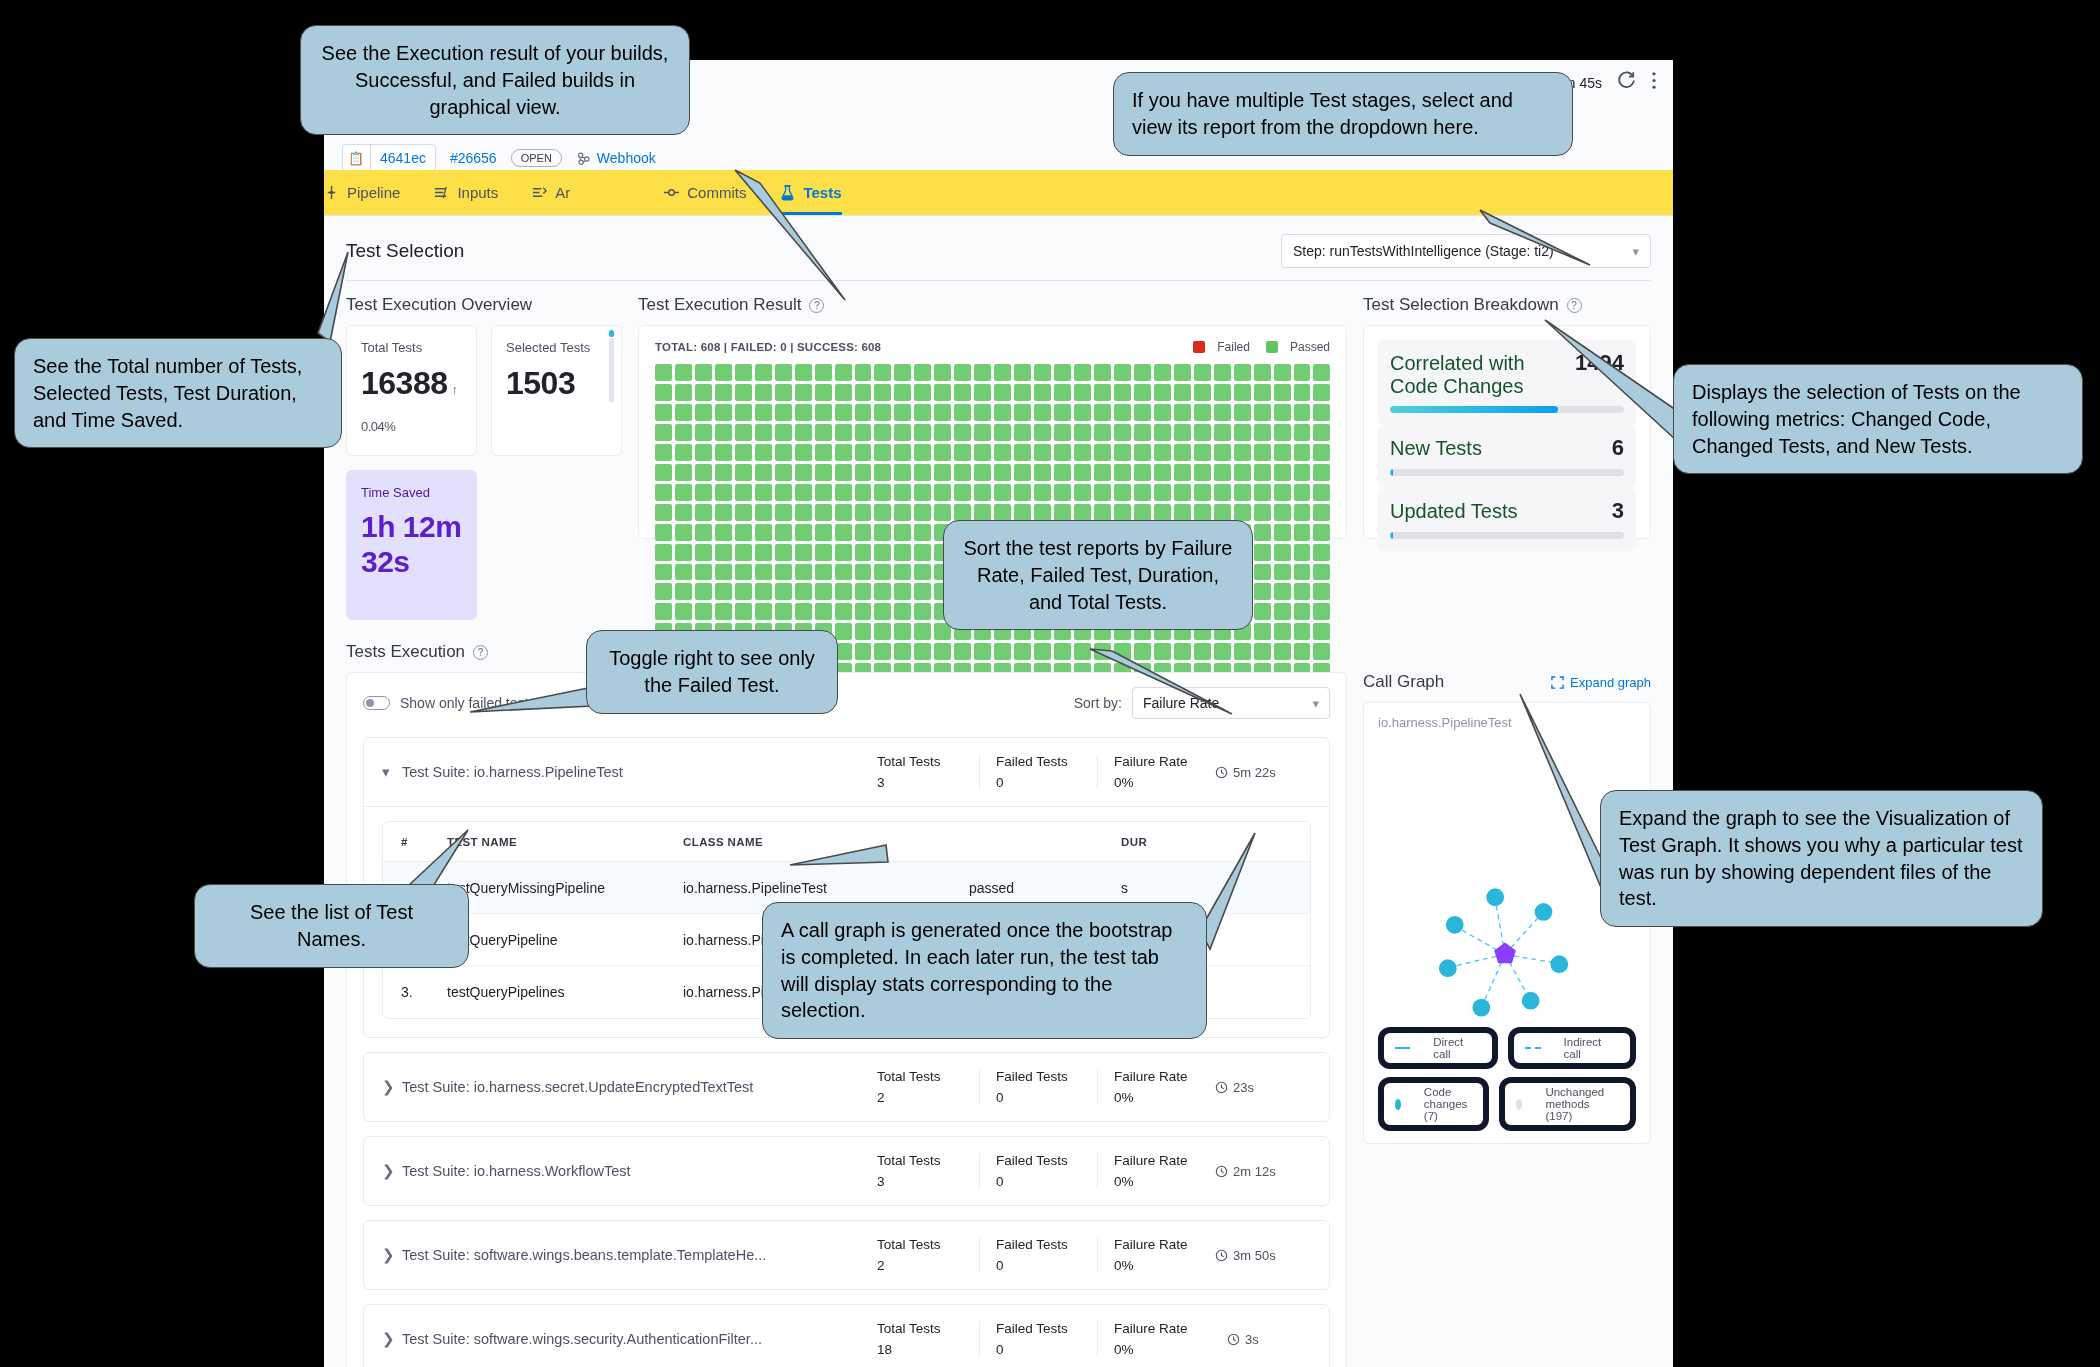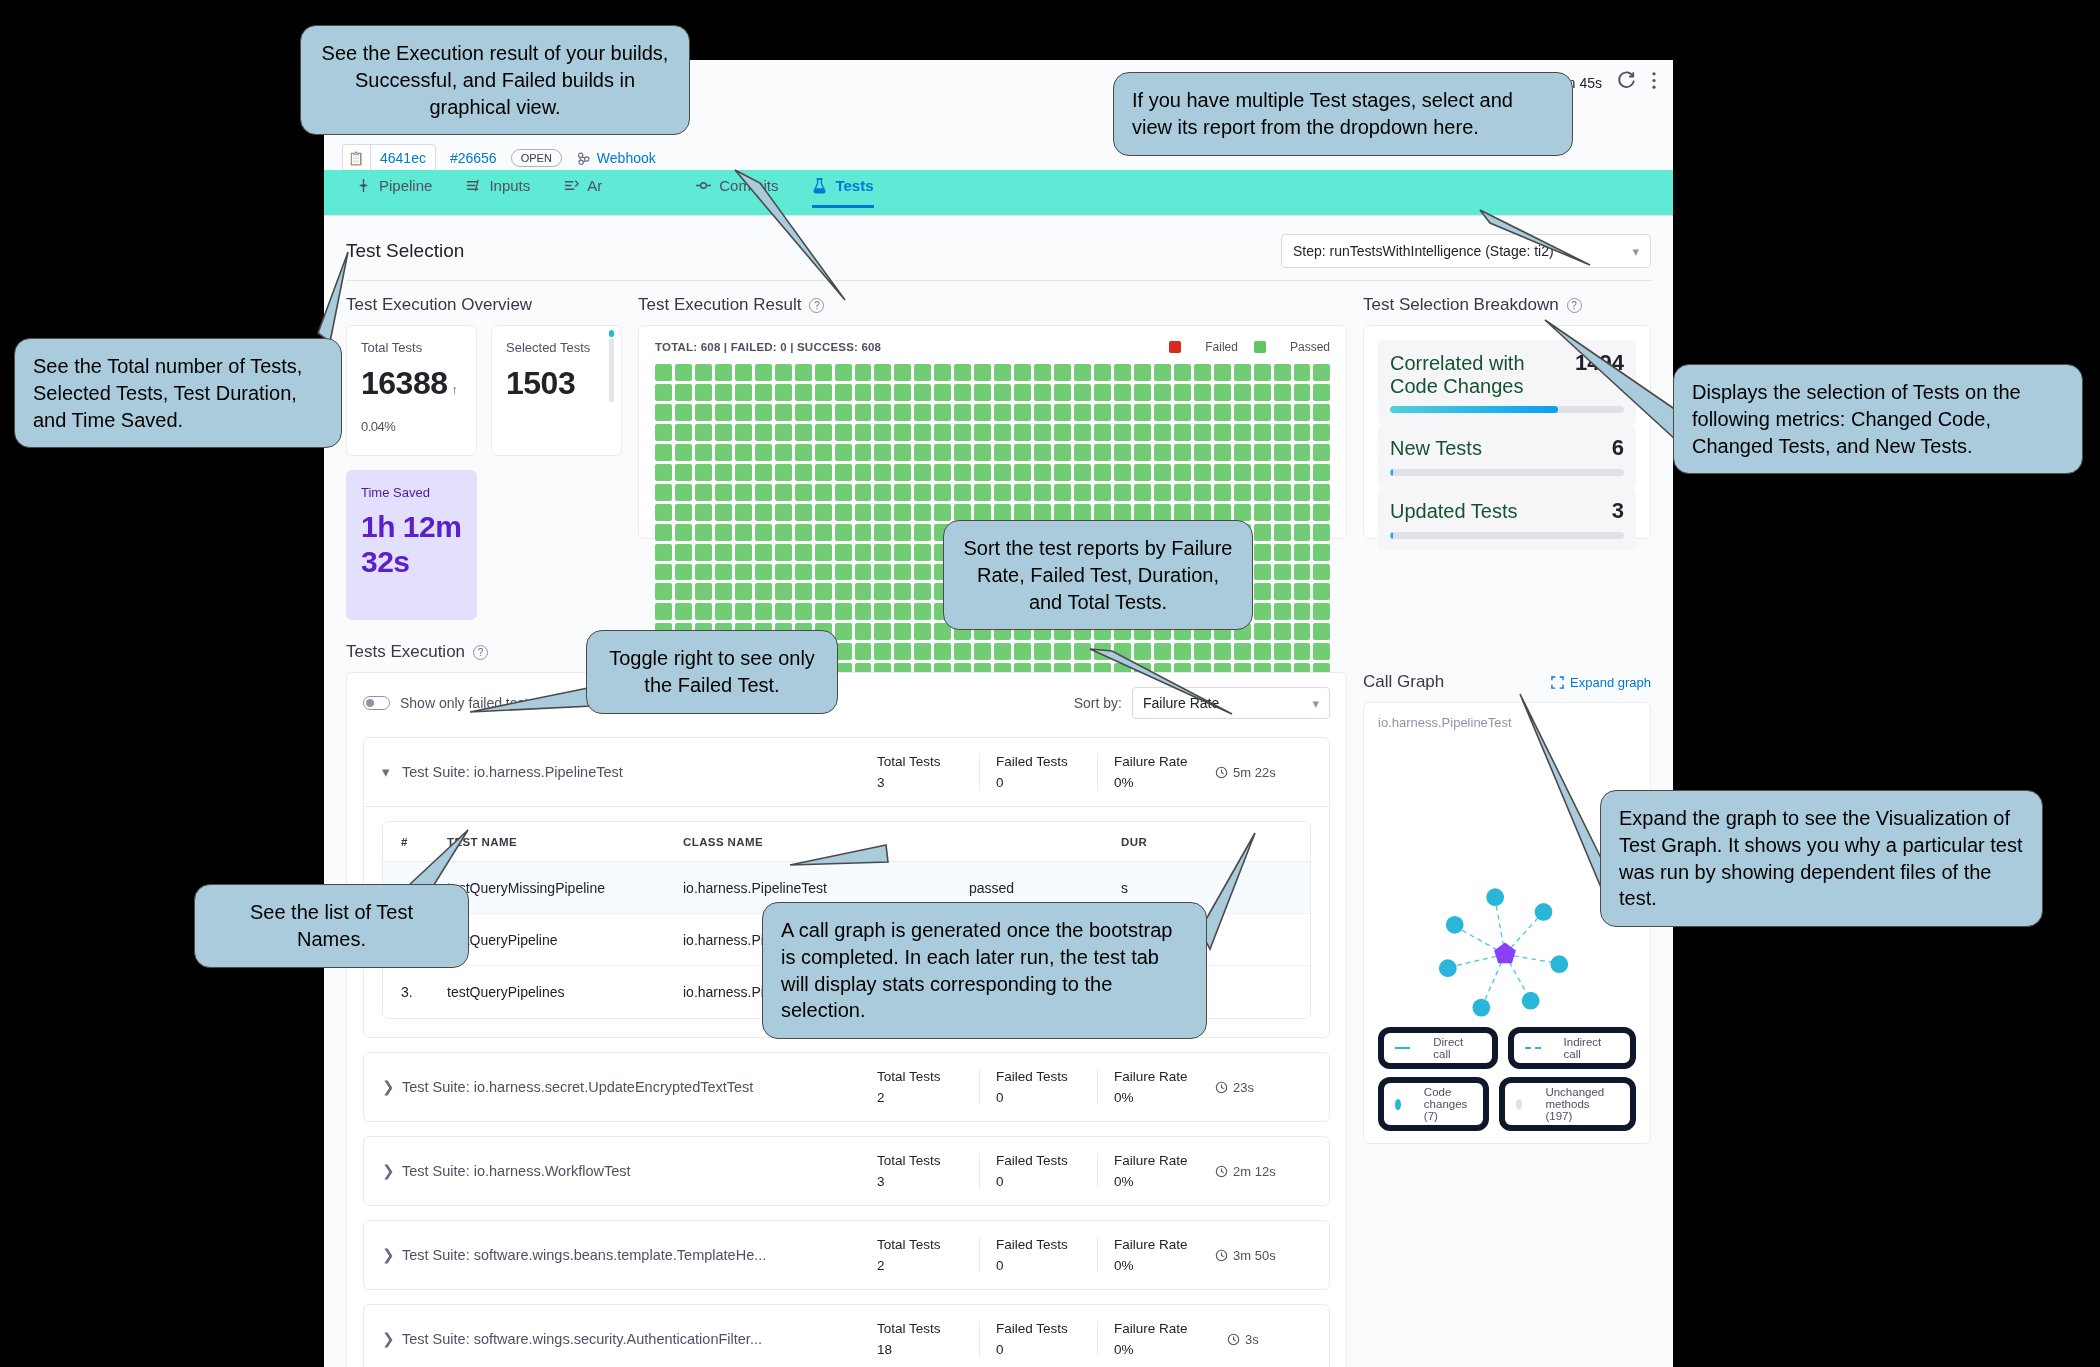--- a/index.html
+++ b/index.html
@@ -46,21 +46,21 @@
 
   .hdr-right { position:absolute; right:16px; top:10px; display:flex; align-items:center; gap:14px; }
   .start-time-lbl { font-size:14px; color:#6b6d85; text-decoration:underline; }
   .start-time-val { font-size:14px; color:#22222a; }
   .dur { font-size:14px; color:#22222a; display:flex; align-items:center; gap:5px; }
   .icon-btn { color:#4f5162; font-size:19px; cursor:pointer; }
 
   
   .tabs {
     position:relative; height:46px; border-bottom:1px solid #e4e4ec;
-    display:flex; align-items:center; padding-left:32px; gap:34px; background:#5eead4;
+    display:flex; align-items:flex-end; gap:34px; background:#fde047;
   }
   .tab { display:flex; align-items:center; gap:8px; font-size:15px; color:#4f5162;
     padding-bottom:11px; border-bottom:3px solid transparent; }
   .tab.active { color:#0278d5; border-bottom-color:#0278d5; font-weight:bold; }
   .tab svg { display:block; }
 
   
   .content { padding:0 22px; }
   .sec-head-row { display:flex; align-items:center; justify-content:space-between; padding:18px 0 12px; }
   .sec-title { font-size:19px; color:#22222a; }
@@ -98,21 +98,21 @@
     background:#e4e4ec; border-radius:3px; }
   .scrollnub::before { content:""; position:absolute; left:0; top:-8px; width:5px; height:7px;
     background:#29b6d8; border-radius:3px; }
 
   
   .res { flex:1 1 auto; }
   .res-box { background:#fff; border:1px solid #ececed; border-radius:6px; padding:14px 16px 18px; height:214px;}
   .res-top { display:flex; justify-content:space-between; align-items:center; margin-bottom:10px; }
   .res-stats { font-size:11.5px; color:#4f5162; font-weight:bold; letter-spacing:.2px;}
   .legend { display:flex; gap:16px; align-items:center; }
-  .lg { display:flex; align-items:center; gap:24px; font-size:12px; color:#4f5162; }
+  .lg { display:flex; align-items:center; gap:12px; font-size:12px; color:#4f5162; }
   .sw { width:12px; height:12px; border-radius:2px; }
   .sw.fail { background:#da291d; }
   .sw.pass { background:#5fc762; }
   .dotgrid { display:grid; grid-template-columns: repeat(34, 1fr); gap:3px; }
   .dot { width:100%; aspect-ratio:1/1; background:#72cc73; border-radius:2px; }
 
   
   .bd { width:288px; }
   .bd-box { background:#fff; border:1px solid #ececed; border-radius:6px; padding:14px; height:214px;
     display:flex; flex-direction:column; justify-content:space-between;}

